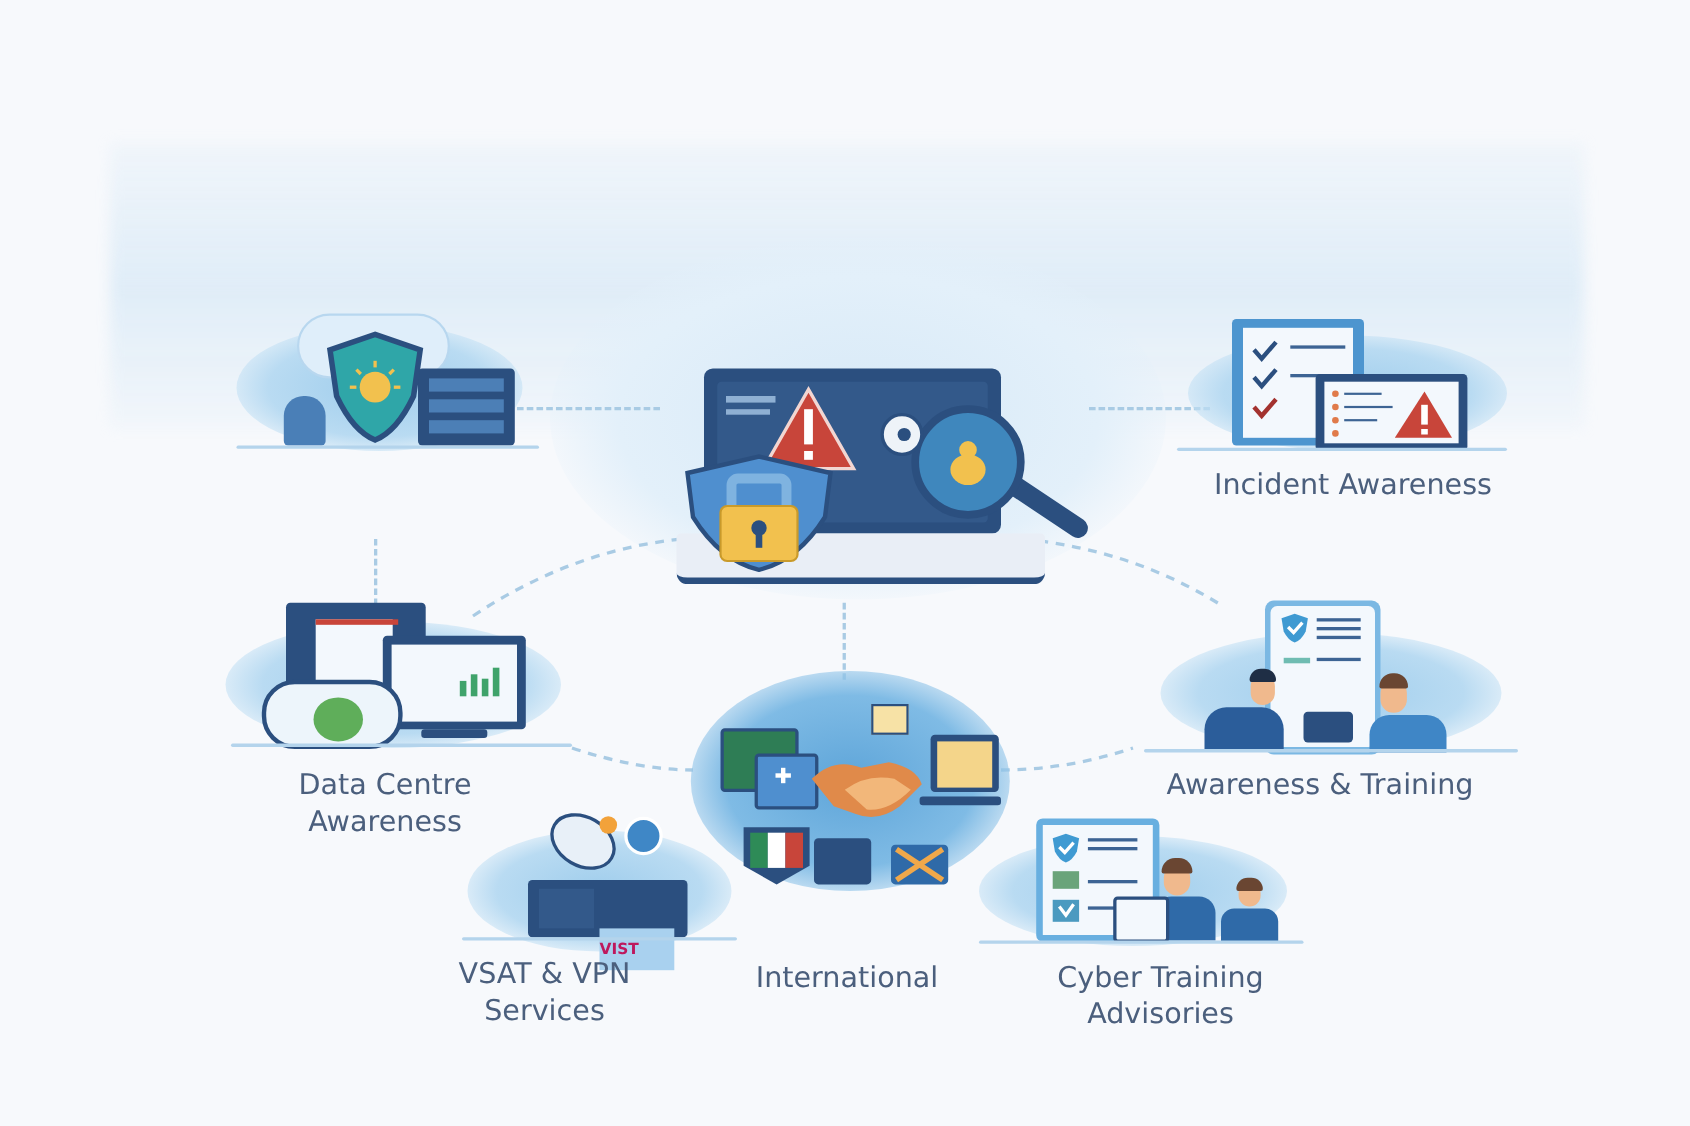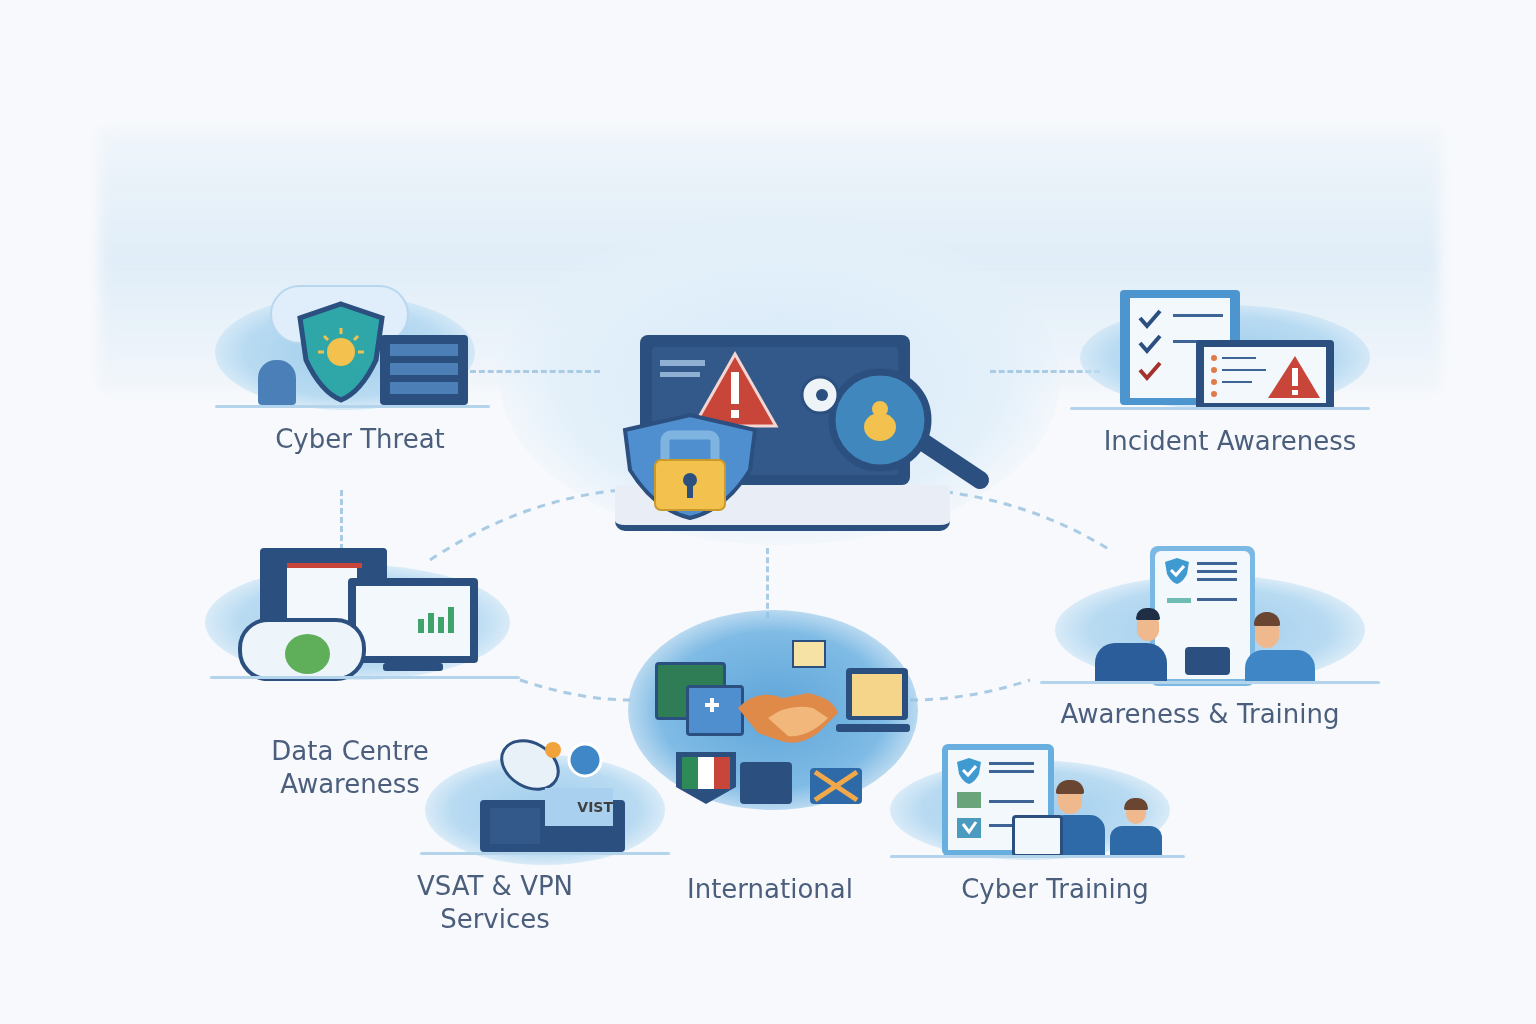--- a/index.html
+++ b/index.html
@@ -73,21 +73,20 @@
       <g stroke="#f2c14e" stroke-width="3">
         <line x1="45" y1="28" x2="45" y2="34"></line>
         <line x1="22" y1="52" x2="28" y2="52"></line>
         <line x1="62" y1="52" x2="68" y2="52"></line>
         <line x1="28" y1="36" x2="32" y2="40"></line>
         <line x1="62" y1="36" x2="58" y2="40"></line>
       </g>
     </svg>
   <div class="ground" style="left:215px;top:405px;width:275px;"></div>
   <div class="label" style="left:220px;top:423px;width:280px;">
-      <div>Cyber Threat</div>
     </div>
 </div>
 
 <div>
   <div class="blob" style="left:1080px;top:305px;width:290px;height:105px;"></div>
   <div class="scr" style="left:1120px;top:290px;width:120px;height:115px;background:#4d95cf;"></div>
   <div class="scrin" style="left:1130px;top:298px;width:100px;height:100px;"></div>
   <svg style="left:1138px;top:308px;" width="90" height="80">
       <polyline points="2,10 9,18 22,3" stroke="#2b4f7f" stroke-width="4" fill="none"></polyline>
       <polyline points="2,35 9,43 22,28" stroke="#2b4f7f" stroke-width="4" fill="none"></polyline>
@@ -125,21 +124,21 @@
   <svg style="left:418px;top:605px;" width="40" height="28">
       <rect x="0" y="14" width="6" height="14" fill="#3fa36b"></rect>
       <rect x="10" y="8" width="6" height="20" fill="#3fa36b"></rect>
       <rect x="20" y="12" width="6" height="16" fill="#3fa36b"></rect>
       <rect x="30" y="2" width="6" height="26" fill="#3fa36b"></rect>
     </svg>
   <div style="position:absolute;left:383px;top:663px;width:60px;height:8px;background:#2b4f7f;border-radius:3px;"></div>
   <div style="position:absolute;left:238px;top:618px;width:120px;height:55px;border-radius:30px;background:#edf5fb;border:4px solid #2b4f7f;"></div>
   <div style="position:absolute;left:285px;top:634px;width:45px;height:40px;border-radius:50%;background:#5fae5a;"></div>
   <div class="ground" style="left:210px;top:676px;width:310px;"></div>
-  <div class="label" style="left:205px;top:698px;width:290px;margin-top:37px;">
+  <div class="label" style="left:205px;top:698px;width:290px;">
       <div>Data Centre</div>
       <div>Awareness</div>
     </div>
 </div>
 
 <div>
   <div class="blob" style="left:1055px;top:575px;width:310px;height:110px;"></div>
   <div class="scr" style="left:1150px;top:546px;width:105px;height:140px;background:#7bb8e3;border-radius:8px;"></div>
   <div class="scrin" style="left:1155px;top:551px;width:95px;height:128px;border-radius:6px;"></div>
   <svg style="left:1165px;top:558px;" width="80" height="70">
@@ -197,21 +196,21 @@
 
 <div>
   <div class="blob" style="left:425px;top:755px;width:240px;height:110px;"></div>
   <svg style="left:495px;top:730px;" width="120" height="80">
       <ellipse cx="35" cy="35" rx="30" ry="22" transform="rotate(30 35 35)" fill="#e8f0f8" stroke="#2b4f7f" stroke-width="3"></ellipse>
       <circle cx="58" cy="20" r="8" fill="#f2a23a"></circle>
       <circle cx="90" cy="30" r="16" fill="#3f87c6" stroke="#fff" stroke-width="3"></circle>
     </svg>
   <div class="scr" style="left:480px;top:800px;width:145px;height:52px;"></div>
   <div style="position:absolute;left:490px;top:808px;width:50px;height:36px;background:#33598a;"></div>
-  <div style="position:absolute;left:545px;top:788px;width:68px;height:38px;background:#a9d1ef;color:#404040;font-size:14px;font-weight:bold;text-align:right;line-height:38px;">VIST</div>
+  <div style="position:absolute;left:545px;top:844px;width:68px;height:38px;background:#a9d1ef;color:#be185d;font-size:14px;font-weight:bold;text-align:left;line-height:38px;">VIST</div>
   <div class="ground" style="left:420px;top:852px;width:250px;"></div>
   <div class="label" style="left:360px;top:870px;width:270px;">
       <div>VSAT &amp; VPN</div>
       <div>Services</div>
     </div>
 </div>
 
 <div>
   <div class="blob" style="left:890px;top:760px;width:280px;height:100px;"></div>
   <div class="scr" style="left:942px;top:744px;width:112px;height:112px;background:#68afe0;border-radius:6px;"></div>
@@ -230,14 +229,15 @@
   <div style="position:absolute;left:1058px;top:786px;width:24px;height:28px;border-radius:12px;background:#f0b98d;"></div>
   <div style="position:absolute;left:1056px;top:780px;width:28px;height:14px;border-radius:14px 14px 2px 2px;background:#6a4632;"></div>
   <div style="position:absolute;left:1050px;top:815px;width:55px;height:40px;border-radius:15px 15px 0 0;background:#2f6aa8;"></div>
   <div style="position:absolute;left:1126px;top:802px;width:20px;height:22px;border-radius:10px;background:#f0b98d;"></div>
   <div style="position:absolute;left:1124px;top:798px;width:24px;height:12px;border-radius:12px 12px 2px 2px;background:#6a4632;"></div>
   <div style="position:absolute;left:1110px;top:826px;width:52px;height:30px;border-radius:12px 12px 0 0;background:#2f6aa8;"></div>
   <div class="scr" style="left:1012px;top:815px;width:45px;height:36px;background:#f3f8fd;border:3px solid #2b4f7f;"></div>
   <div class="ground" style="left:890px;top:855px;width:295px;"></div>
   <div class="label" style="left:910px;top:873px;width:290px;">
       <div>Cyber Training</div>
+      <div>Advisories</div>
     </div>
 </div>
 
 </body></html>

